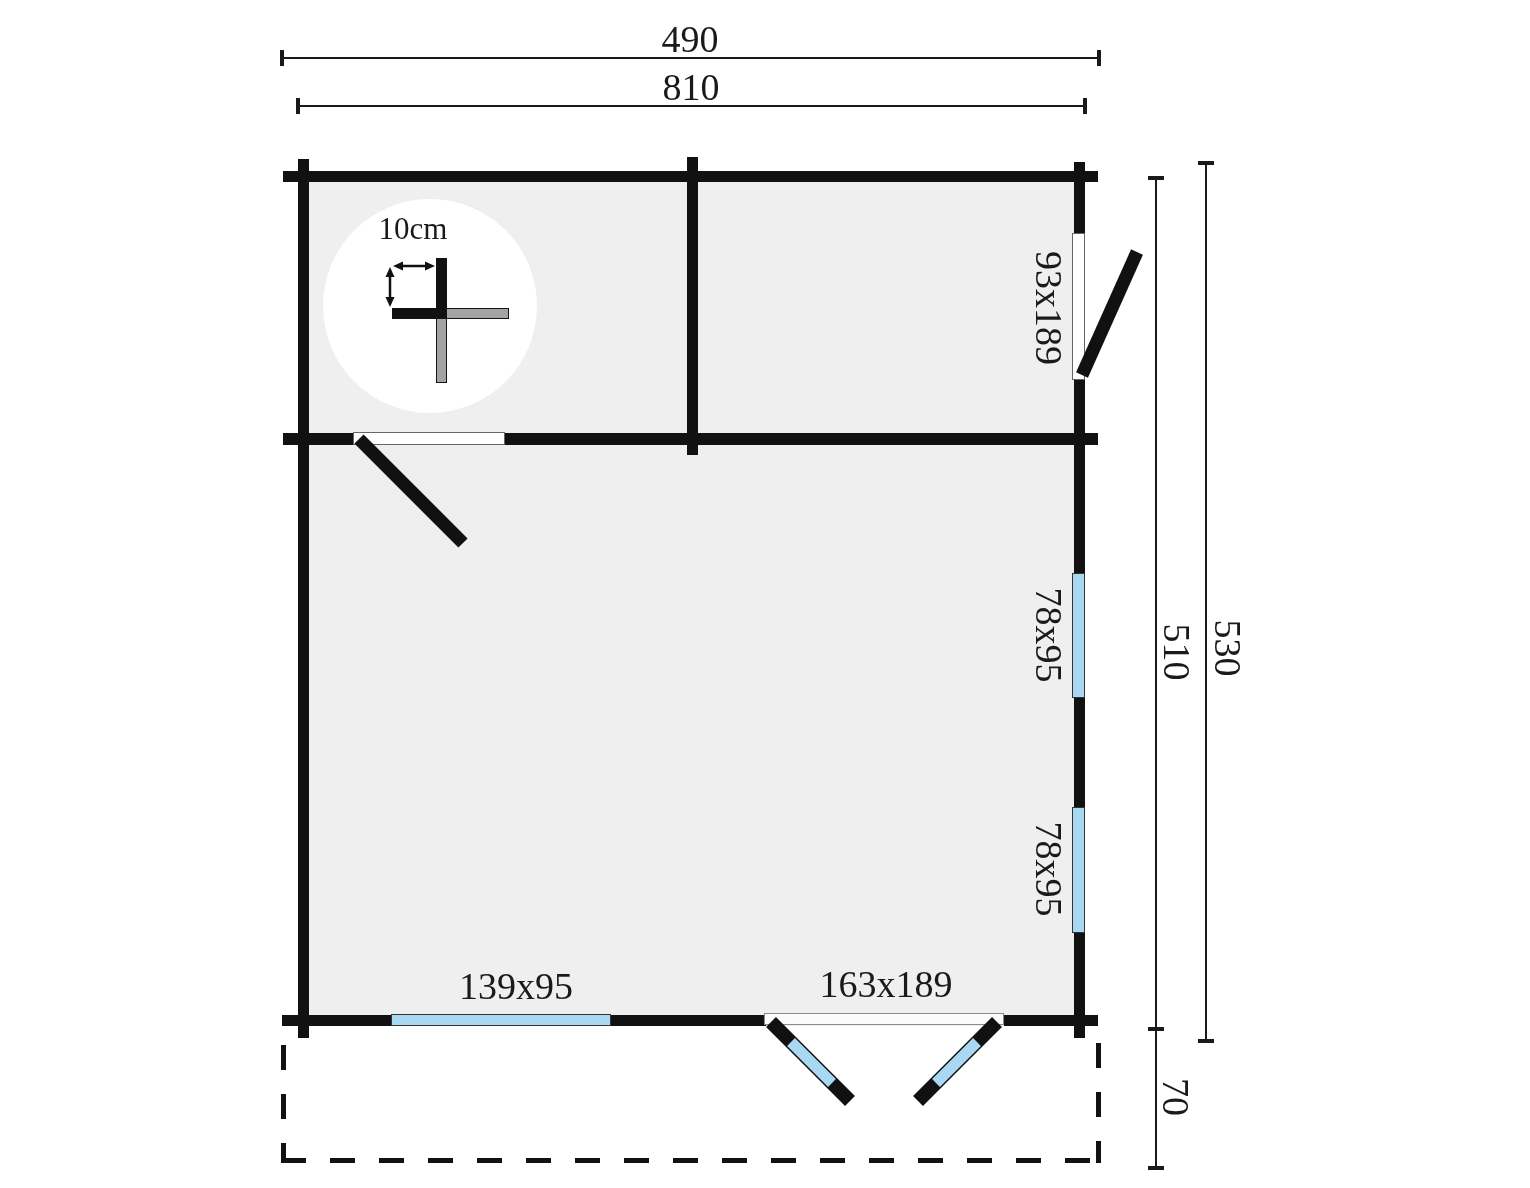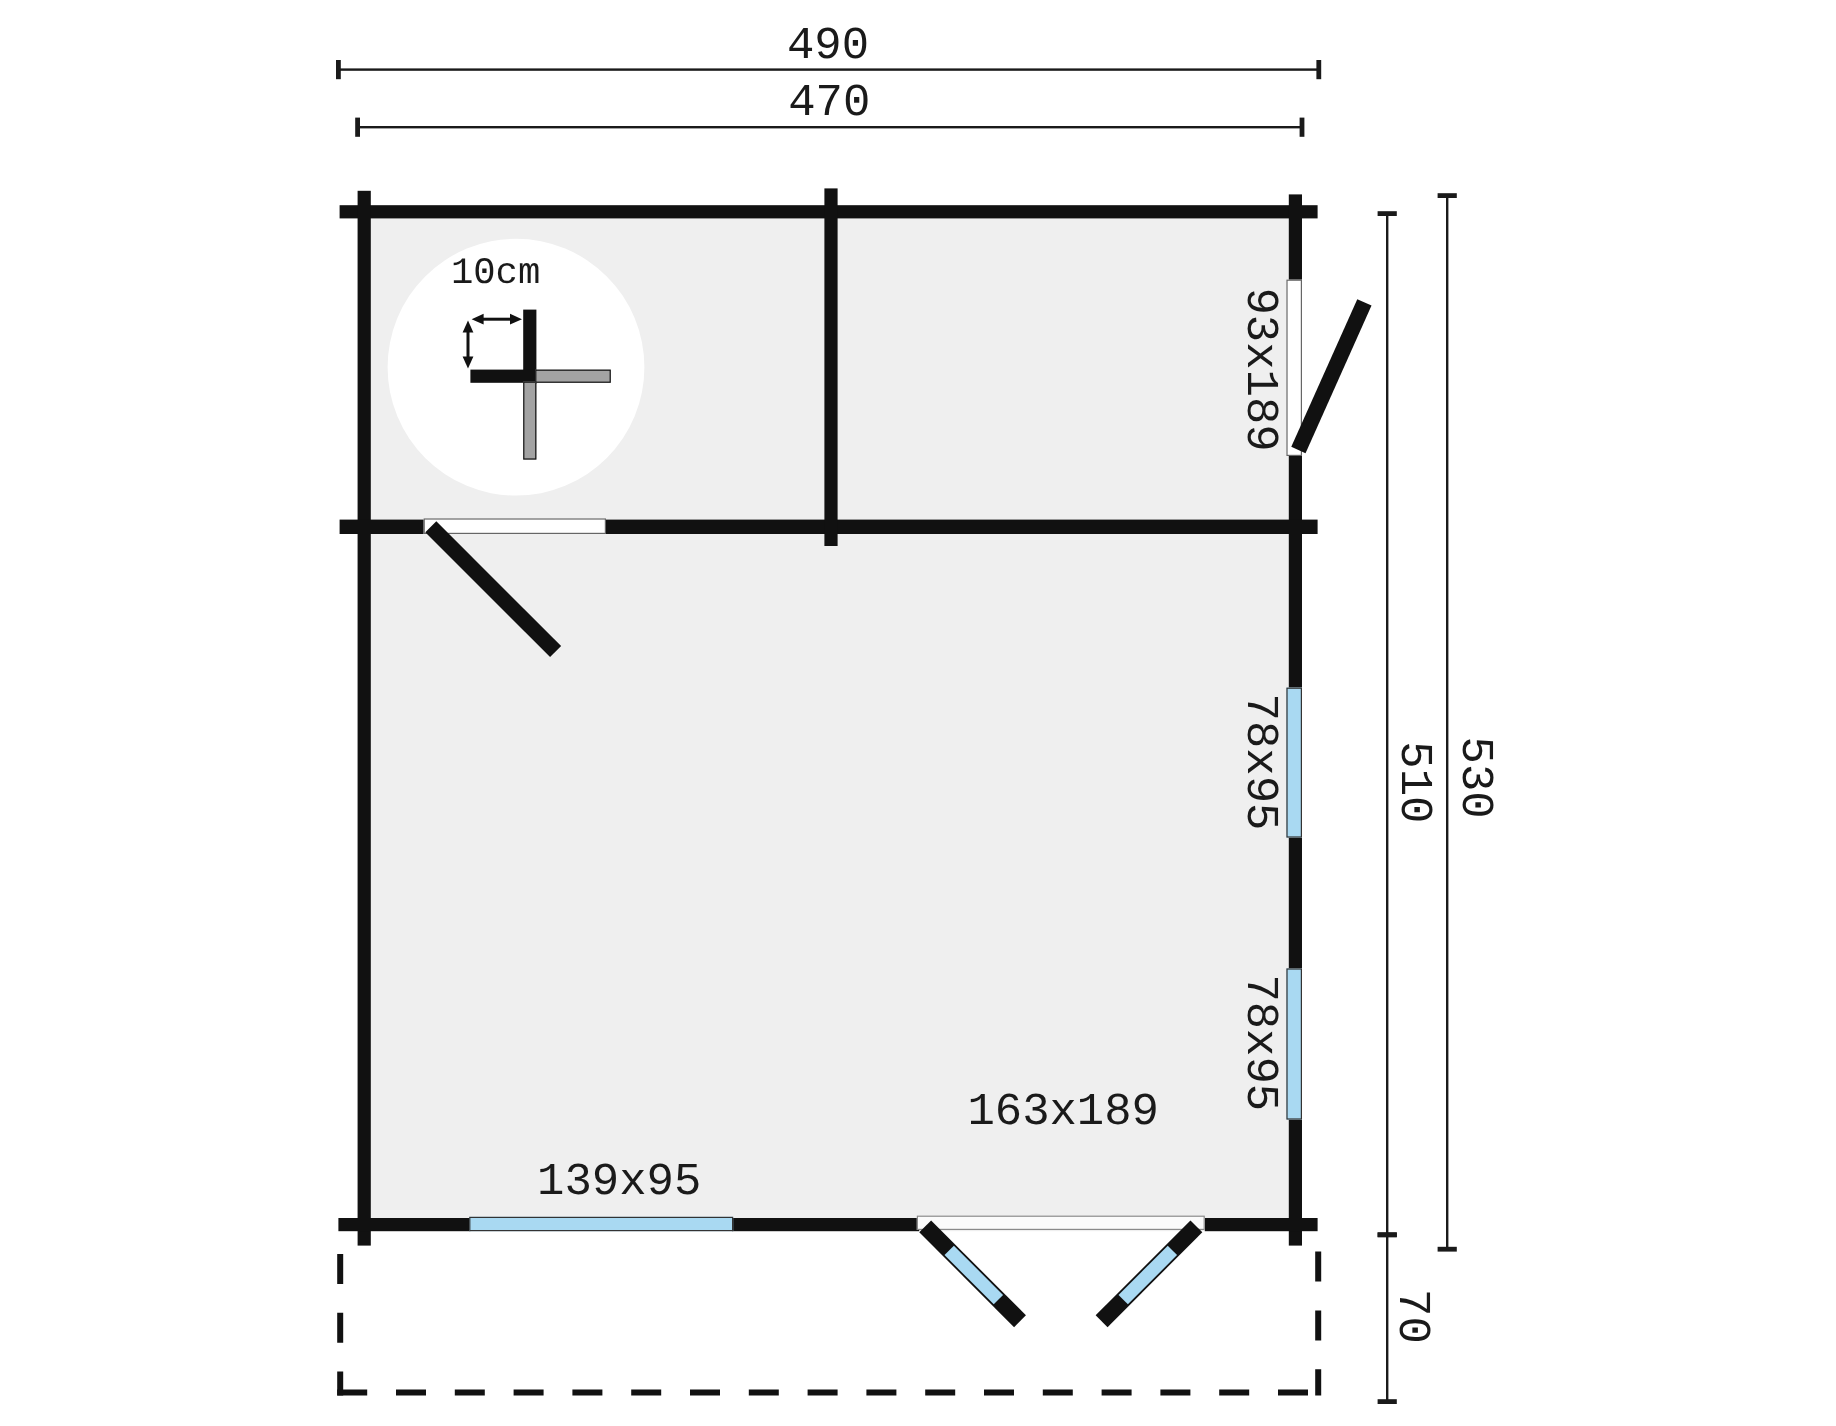--- a/index.html
+++ b/index.html
@@ -1,18 +1,18 @@
 <!DOCTYPE html>
 <html><head>
 <meta charset="utf-8">
 <style>
   html,body{margin:0;padding:0;background:#fff;}
   .canvas{
     position:relative;width:1320px;height:1188px;background:#fff;overflow:hidden;
-    font-family:Liberation Mono, monospace;color:#1a1a1a;
+    font-family:Liberation Serif, serif;color:#1a1a1a;
   }
   .abs{position:absolute;box-sizing:border-box;}
   .floor{background:#efefef;}
   .wall{background:#111;}
   .open-white{background:#fff;border:1px solid #666;}
   .win{background:#a9d9f2;border:1px solid #333;}
   .threshold{background:#fbfbfb;border:1px solid #8a8a8a;}
   .circle{background:#fff;border-radius:50%;}
   .log-gray{background:#a3a3a3;border:1px solid #141414;}
   .dimline-h{background:#1a1a1a;height:2px;}
@@ -80,30 +80,30 @@
   <div class="abs dimline-v" style="left:1205px;top:163px;height:878px">
     <span class="tick-h" style="top:-2px"></span>
     <span class="tick-h" style="bottom:-2px"></span>
   </div>
   <div class="abs dimline-v" style="left:1155px;top:1029px;height:139px">
     <span class="tick-h" style="top:-2px"></span>
     <span class="tick-h" style="bottom:-2px"></span>
   </div>
 
   <div class="lbl" style="left:690px;top:39px">490</div>
-  <div class="lbl" style="left:691px;top:87px">470</div>
+  <div class="lbl" style="left:691px;top:87px">810</div>
   <div class="lbl rot" style="left:1177px;top:652px">510</div>
   <div class="lbl rot" style="left:1228px;top:648px">530</div>
   <div class="lbl rot" style="left:1176px;top:1097px">70</div>
 
   <div class="lbl rot" style="left:1049px;top:308px">93x189</div>
   <div class="lbl rot" style="left:1049px;top:635px">78x95</div>
   <div class="lbl rot" style="left:1049px;top:869px">78x95</div>
   <div class="lbl" style="left:516px;top:986px">139x95</div>
-  <div class="lbl" style="left:886px;top:928px">163x189</div>
+  <div class="lbl" style="left:886px;top:984px">163x189</div>
   <div class="lbl small" style="left:413px;top:228px">10cm</div>
 
   <svg class="overlay" width="1530" height="1188" viewBox="0 0 1530 1188">
 
     <line x1="1082" y1="375" x2="1137" y2="252" stroke="#111" stroke-width="13"></line>
 
     <line x1="359" y1="439" x2="463" y2="543" stroke="#111" stroke-width="13"></line>
 
     <line x1="771" y1="1022" x2="850" y2="1101" stroke="#111" stroke-width="14"></line>
     <line x1="791" y1="1042" x2="832" y2="1083" stroke="#a9d9f2" stroke-width="11"></line>

